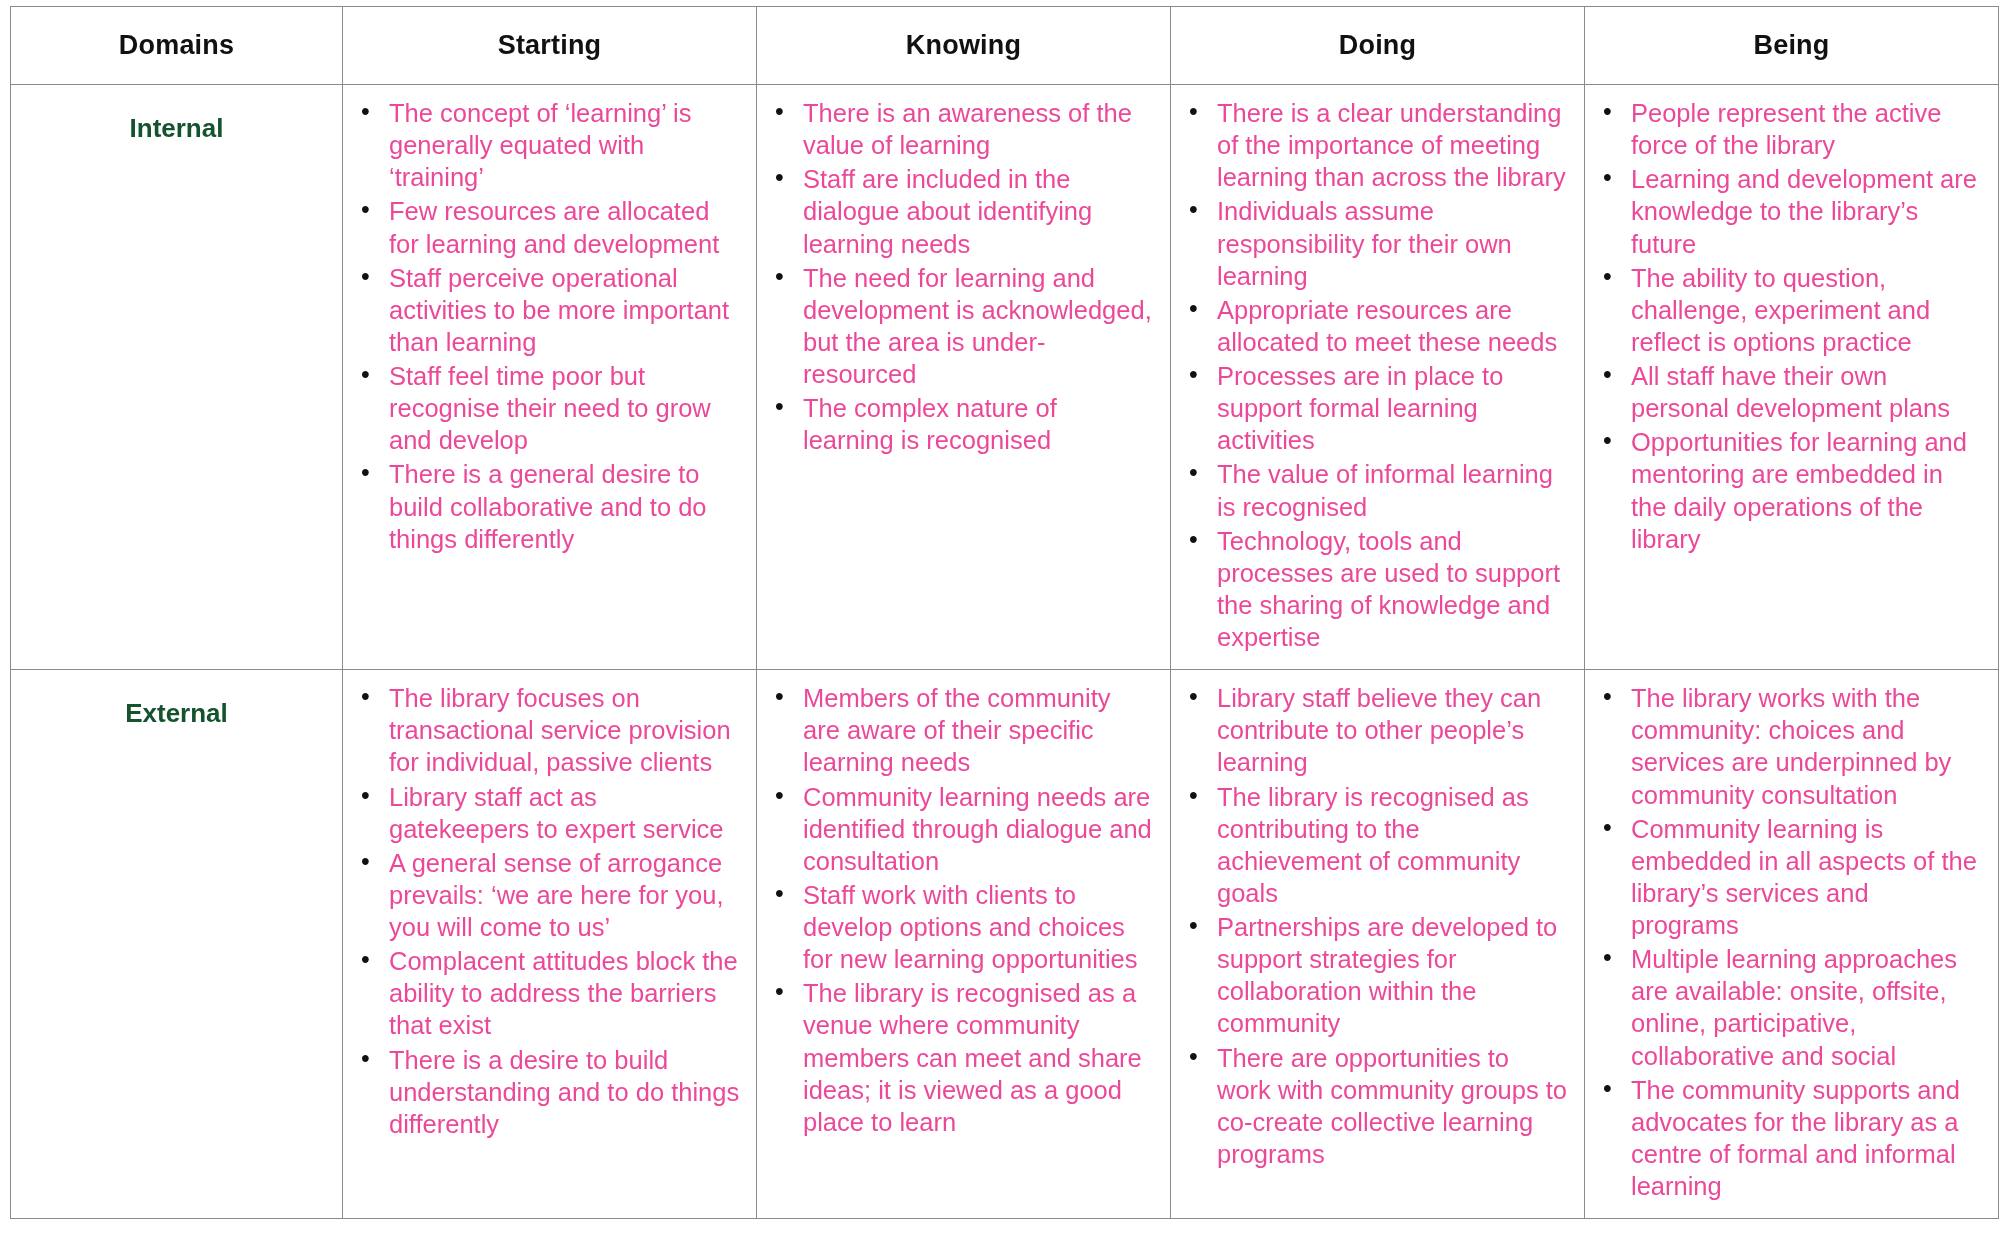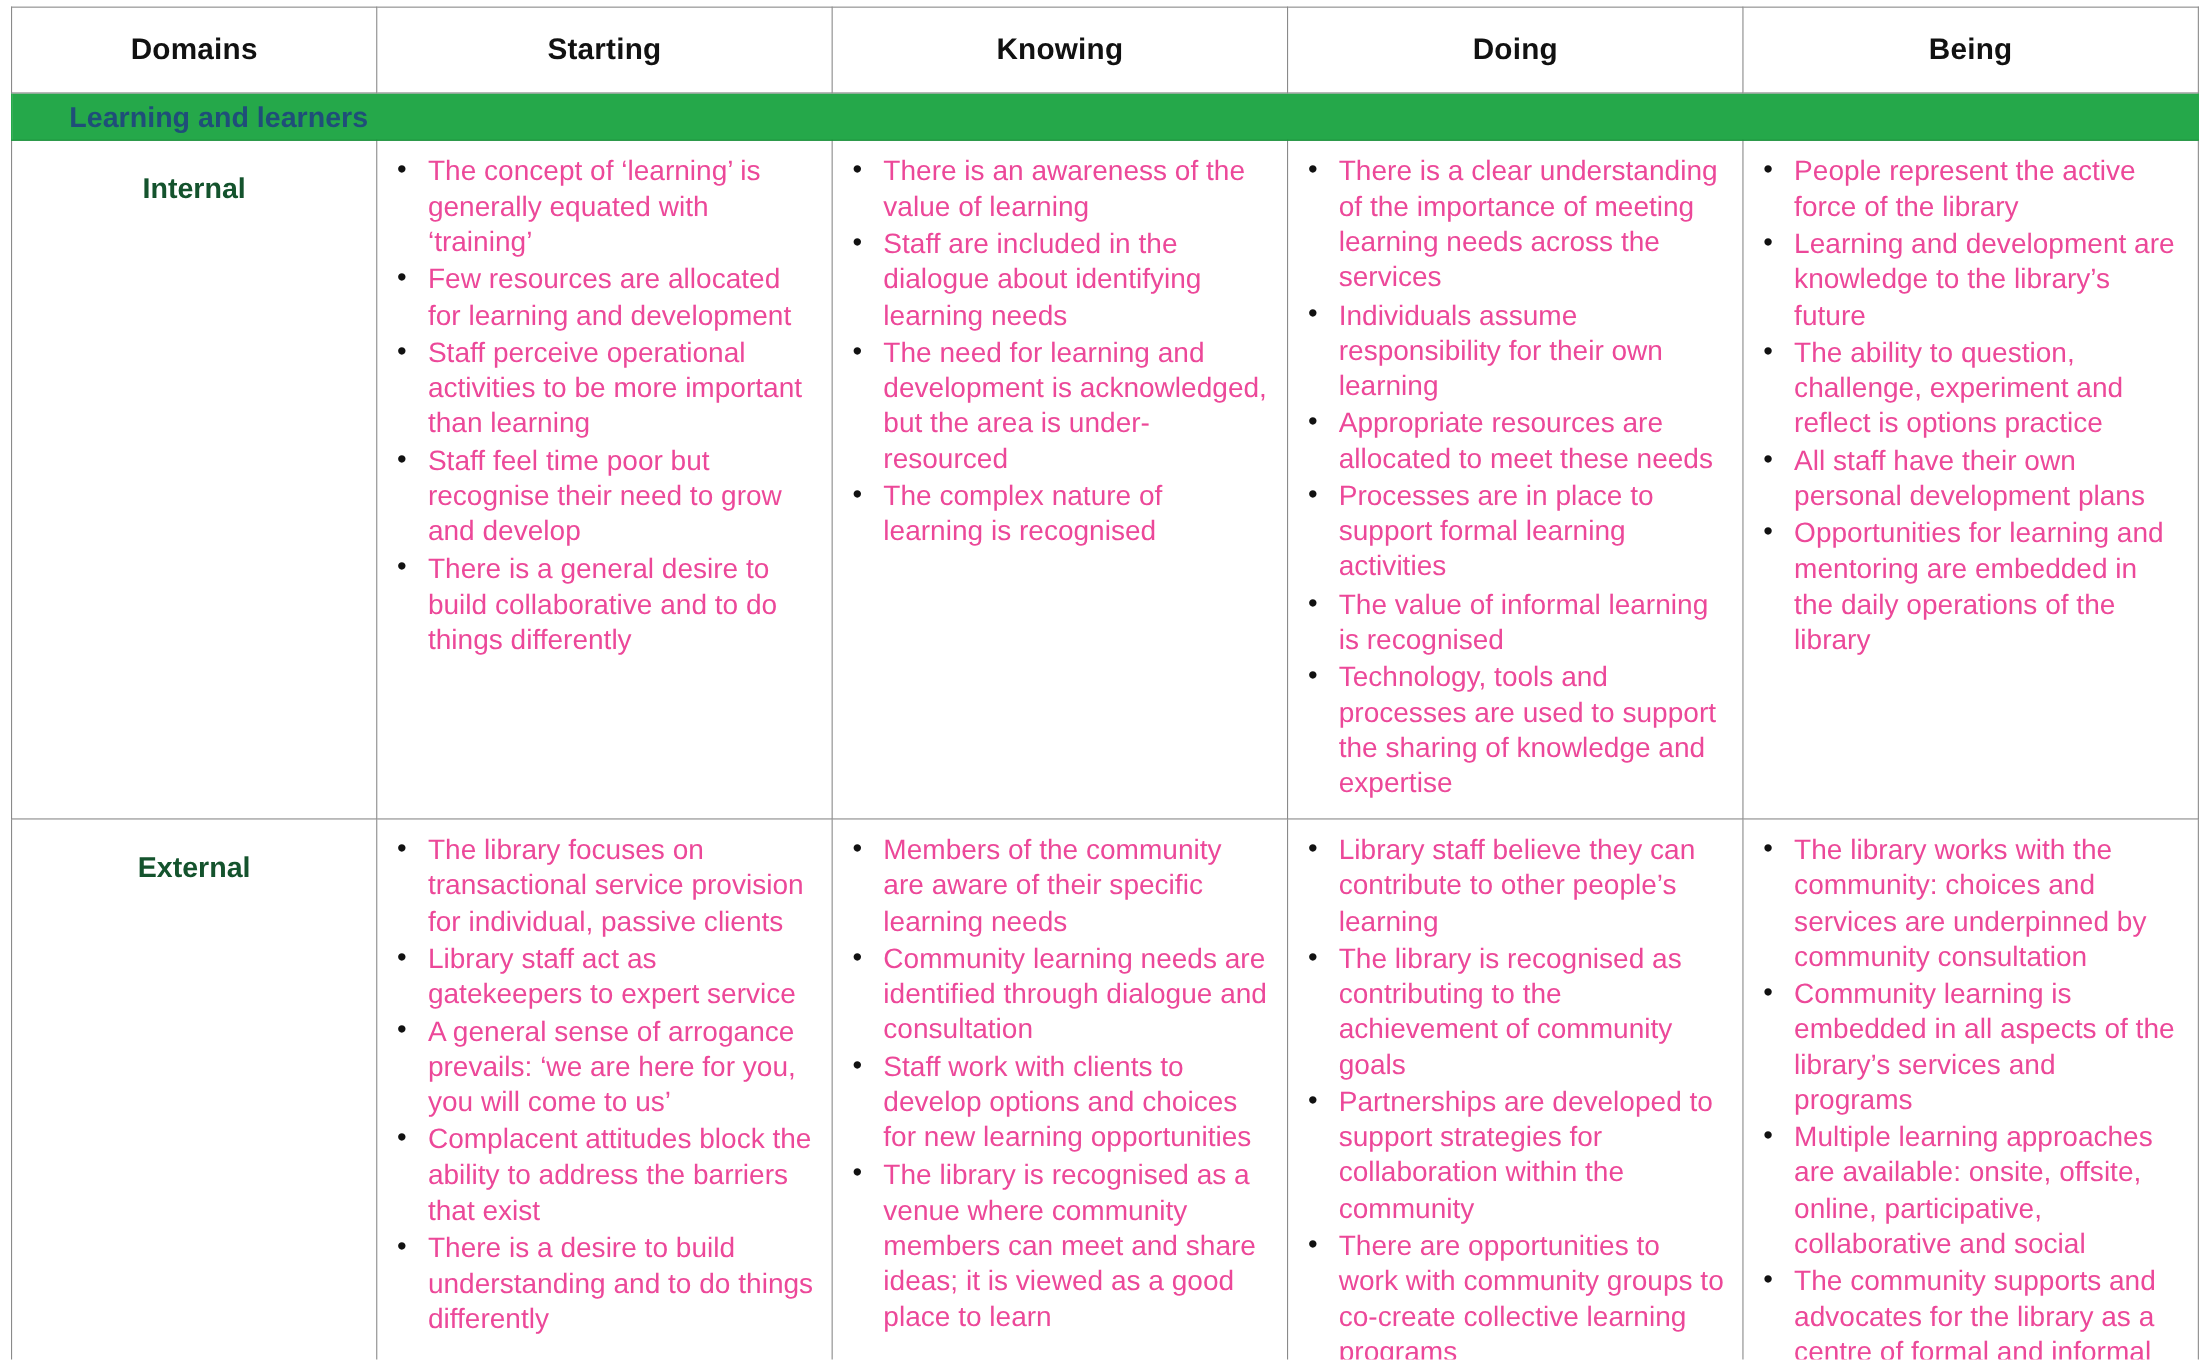--- a/index.html
+++ b/index.html
@@ -126,27 +126,20 @@
     <thead>
       <tr class="header-row">
         <th>Domains</th>
         <th>Starting</th>
         <th>Knowing</th>
         <th>Doing</th>
         <th>Being</th>
       </tr>
     </thead>
     <tbody>
-      <tr class="section-row">
-        <td colspan="5">
-          <div class="section-banner">
-            <span class="section-label">Learning and learners</span>
-          </div>
-        </td>
-      </tr>
 
       <tr>
         <td class="rowlabel">
           <span class="rl-text">Internal</span>
         </td>
         <td class="cell">
           <ul class="bullets">
             <li>The concept of ‘learning’ is generally equated with ‘training’</li>
             <li>Few resources are allocated for learning and development</li>
             <li>Staff perceive operational activities to be more important than learning</li>
@@ -157,21 +150,21 @@
         <td class="cell">
           <ul class="bullets">
             <li>There is an awareness of the value of learning</li>
             <li>Staff are included in the dialogue about identifying learning needs</li>
             <li>The need for learning and development is acknowledged, but the area is under-resourced</li>
             <li>The complex nature of learning is recognised</li>
           </ul>
         </td>
         <td class="cell">
           <ul class="bullets">
-            <li>There is a clear understanding of the importance of meeting learning needs across the services</li>
+            <li>There is a clear understanding of the importance of meeting learning than across the library</li>
             <li>Individuals assume responsibility for their own learning</li>
             <li>Appropriate resources are allocated to meet these needs</li>
             <li>Processes are in place to support formal learning activities</li>
             <li>The value of informal learning is recognised</li>
             <li>Technology, tools and processes are used to support the sharing of knowledge and expertise</li>
           </ul>
         </td>
         <td class="cell">
           <ul class="bullets">
             <li>People represent the active force of the library</li>

